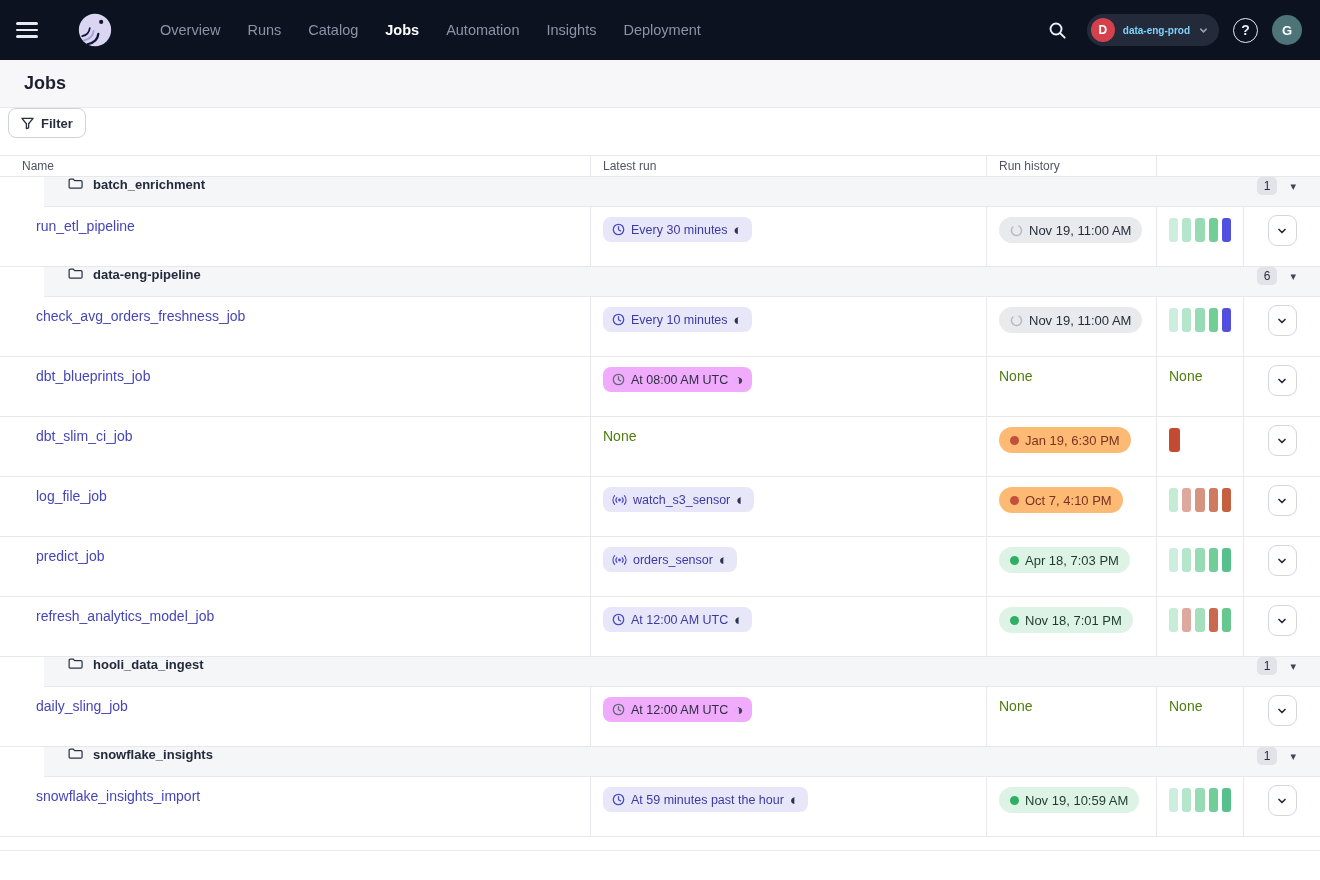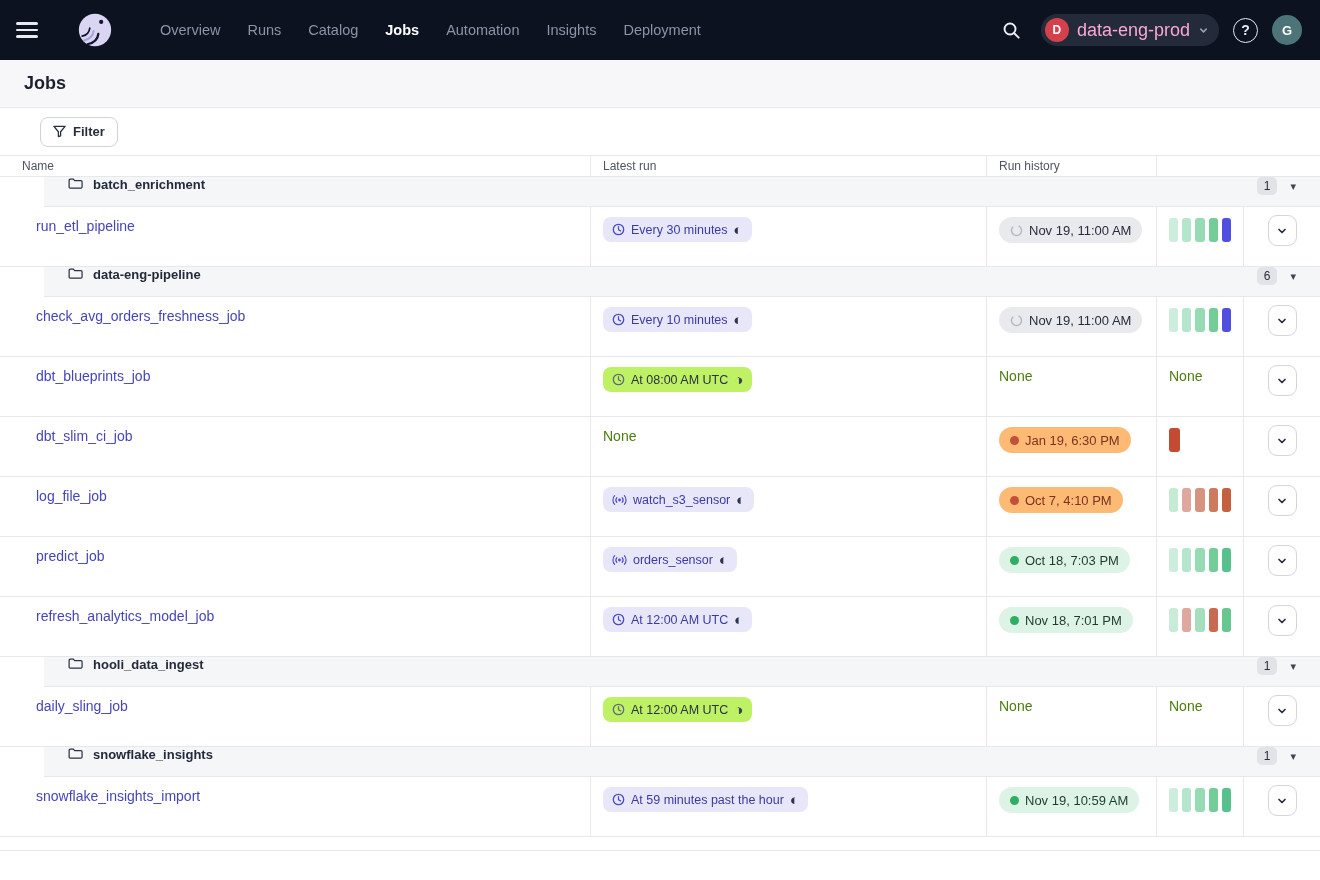--- a/index.html
+++ b/index.html
@@ -11,28 +11,28 @@
   .hamburger { width:22px; display:flex; flex-direction:column; gap:4px; cursor:pointer; margin-right:18px; }
   .hamburger span { display:block; height:2.5px; background:#e8eaf0; border-radius:2px; }
   .logo { width:38px; height:38px; margin-right:26px; }
   .nav-links { display:flex; align-items:center; gap:27px; }
   .nav-link { color:#8b93a7; font-size:14.5px; cursor:pointer; }
   .nav-link.active { color:#ffffff; font-weight:700; }
   .nav-right { display:flex; align-items:center; gap:14px; }
   .icon-btn { width:30px; height:30px; display:flex; align-items:center; justify-content:center; cursor:pointer; }
   .deploy-pill { height:32px; background:#232a3a; border-radius:16px; display:flex; align-items:center; gap:8px; padding:0 10px 0 4px; cursor:pointer; }
   .deploy-initial { width:24px; height:24px; border-radius:50%; background:#d5404d; color:#fff; font-size:12px; font-weight:700; display:flex; align-items:center; justify-content:center; }
-  .deploy-label { color:#f9a8d4; font-size:18px; font-weight:400; }
+  .deploy-label { color:#7dd3fc; font-size:10px; font-weight:700; }
   .help { width:25px; height:25px; border:1.6px solid #e8eaf0; border-radius:50%; color:#e8eaf0; font-size:14px; font-weight:700; display:flex; align-items:center; justify-content:center; cursor:pointer; }
   .avatar { width:30px; height:30px; border-radius:50%; background:#4d7478; color:#fff; font-size:13px; font-weight:600; display:flex; align-items:center; justify-content:center; cursor:pointer; }
 
   
   .titlebar { height:48px; background:#f7f7f9; border-bottom:1px solid #e7e8ec; display:flex; align-items:center; padding:0 24px; }
   .page-title { font-size:18px; font-weight:700; color:#1c2130; }
-  .filterbar { height:47px; display:flex; align-items:center; padding:0 40px; }
+  .filterbar { height:47px; display:flex; align-items:flex-start; padding:0 8px; }
   .filter-btn { height:30px; background:#fff; border:1px solid #cfd3da; border-radius:8px; display:flex; align-items:center; gap:7px; padding:0 12px; font-size:13px; font-weight:600; color:#272e3d; cursor:pointer; }
 
   
   .grid-row { display:grid; grid-template-columns:590px 396px 170px 87px 77px; }
   .thead { height:22px; border-top:1px solid #e7e8ec; border-bottom:1px solid #e7e8ec; }
   .th { font-size:12px; color:#4e5461; display:flex; align-items:center; padding-left:12px; }
   .th:first-child { padding-left:22px; }
   .th + .th { border-left:1px solid #e8e9ec; }
   .th.no-border { border-left:1px solid #e8e9ec; }
 
@@ -44,21 +44,21 @@
 
   .job-row { height:60px; border-bottom:1px solid #e7e8ec; }
   .cell { padding:10px 12px 0 12px; }
   .cell + .cell { border-left:1px solid #e8e9ec; }
   .c-name { padding-left:36px; }
   .job-link { font-size:14px; font-weight:500; color:#4545b9; text-decoration:none; cursor:pointer; }
   .none-text { font-size:14px; color:#4d7c0f; }
 
   .sched-pill { display:inline-flex; align-items:center; gap:6px; height:25px; border-radius:8px; padding:0 9px; font-size:12.5px; font-weight:500; }
   .sched-pill.purple { background:#e8e7fa; color:#3b3aa4; }
-  .sched-pill.gray { background:#bef264; color:#2b3140; }
+  .sched-pill.gray { background:#f0abfc; color:#2b3140; }
   .toggle { font-size:15px; line-height:1; cursor:pointer; }
   .toggle.on { color:#2b3450; }
   .toggle.off { color:#3c4452; }
 
   .run-pill { display:inline-flex; align-items:center; gap:6px; height:26px; border-radius:13px; padding:0 11px; font-size:13px; font-weight:500; }
   .run-pill.in_progress { background:#e9eaed; color:#262d3d; }
   .run-pill.failure { background:#fdba74; color:#7a3322; }
   .run-pill.success { background:#ddf3e5; color:#1d3d2b; }
   .dot { width:9px; height:9px; border-radius:50%; display:inline-block; }
   .dot.failure { background:#c2503a; }
@@ -301,21 +301,21 @@
     <div class="cell c-sched"><span class="sched-pill purple">
             <svg width="15" height="12" viewBox="0 0 16 12">
               <circle cx="8" cy="6" r="1.5" fill="#4a49c9"></circle>
               <path d="M5.2 3.4a3.9 3.9 0 0 0 0 5.2 M10.8 3.4a3.9 3.9 0 0 1 0 5.2 M2.8 1.3a7 7 0 0 0 0 9.4 M13.2 1.3a7 7 0 0 1 0 9.4" stroke="#4a49c9" stroke-width="1.2" fill="none" stroke-linecap="round"></path>
             </svg>
             <span>orders_sensor</span>
             <span class="toggle on">◐</span>
           </span></div>
     <div class="cell c-latest"><span class="run-pill success">
             <span class="dot success"></span>
-            <span>Oct 18, 7:03 PM</span>
+            <span>Apr 18, 7:03 PM</span>
           </span></div>
     <div class="cell c-history">
           <span class="bars">
             <span class="bar" style="background:#cdeedd"></span>
             <span class="bar" style="background:#b5e6cc"></span>
             <span class="bar" style="background:#97dbb4"></span>
             <span class="bar" style="background:#72cd97"></span>
             <span class="bar" style="background:#57c18b"></span>
           </span>
         </div>

